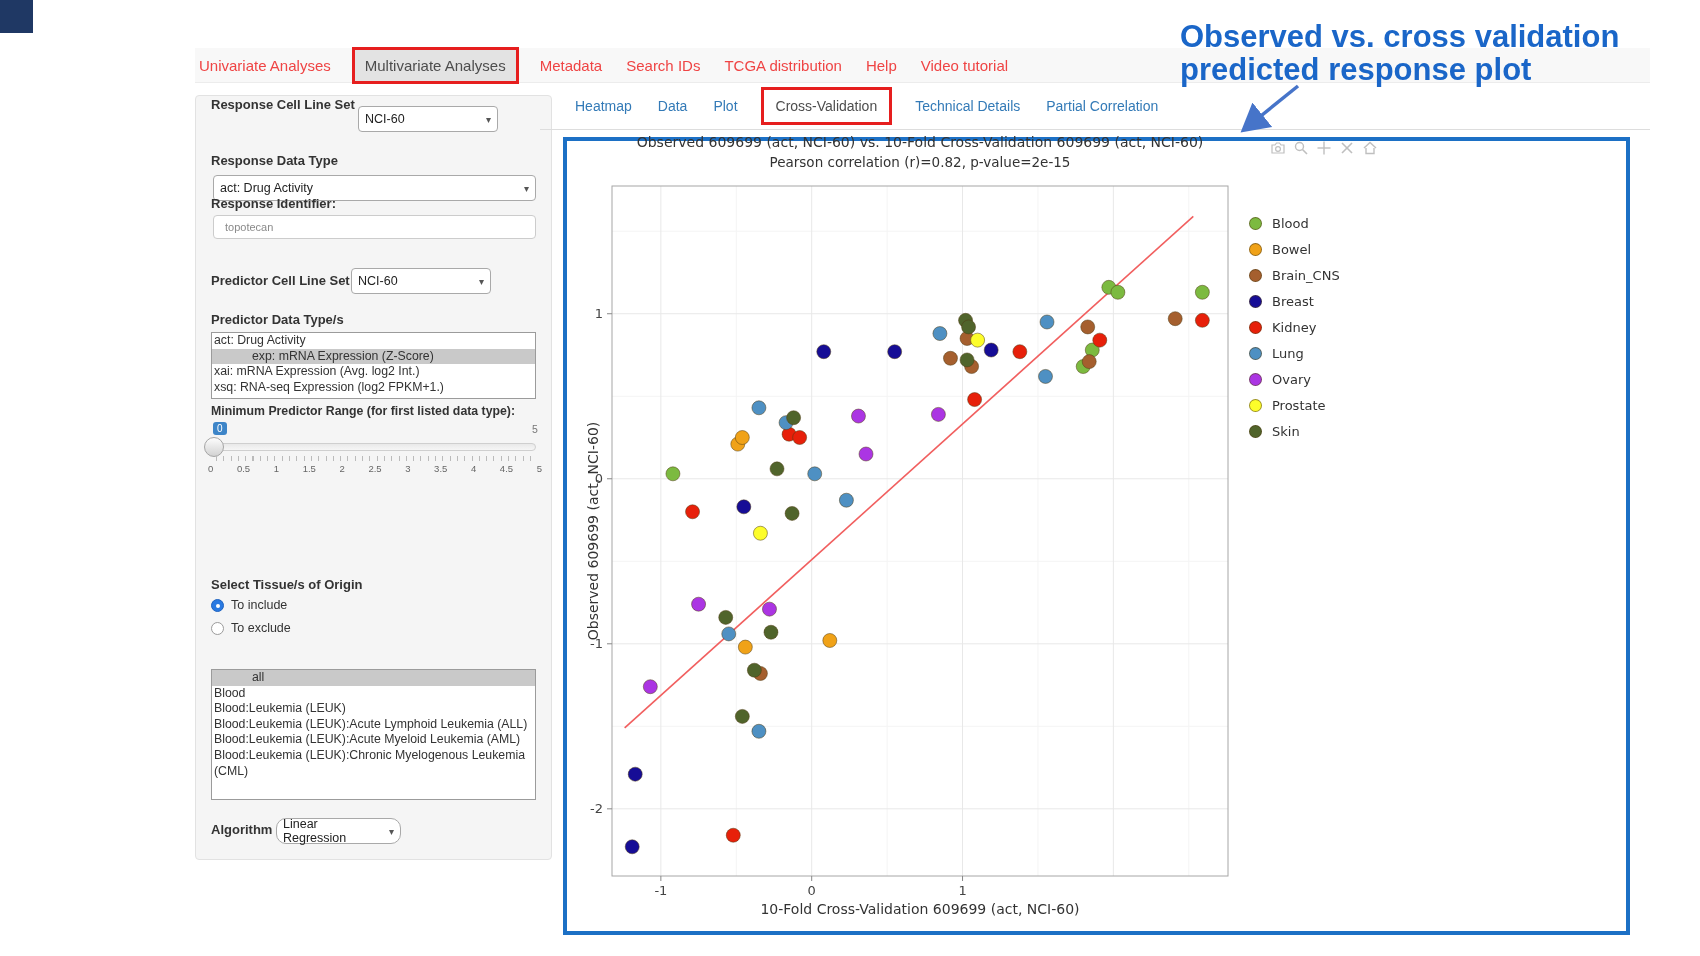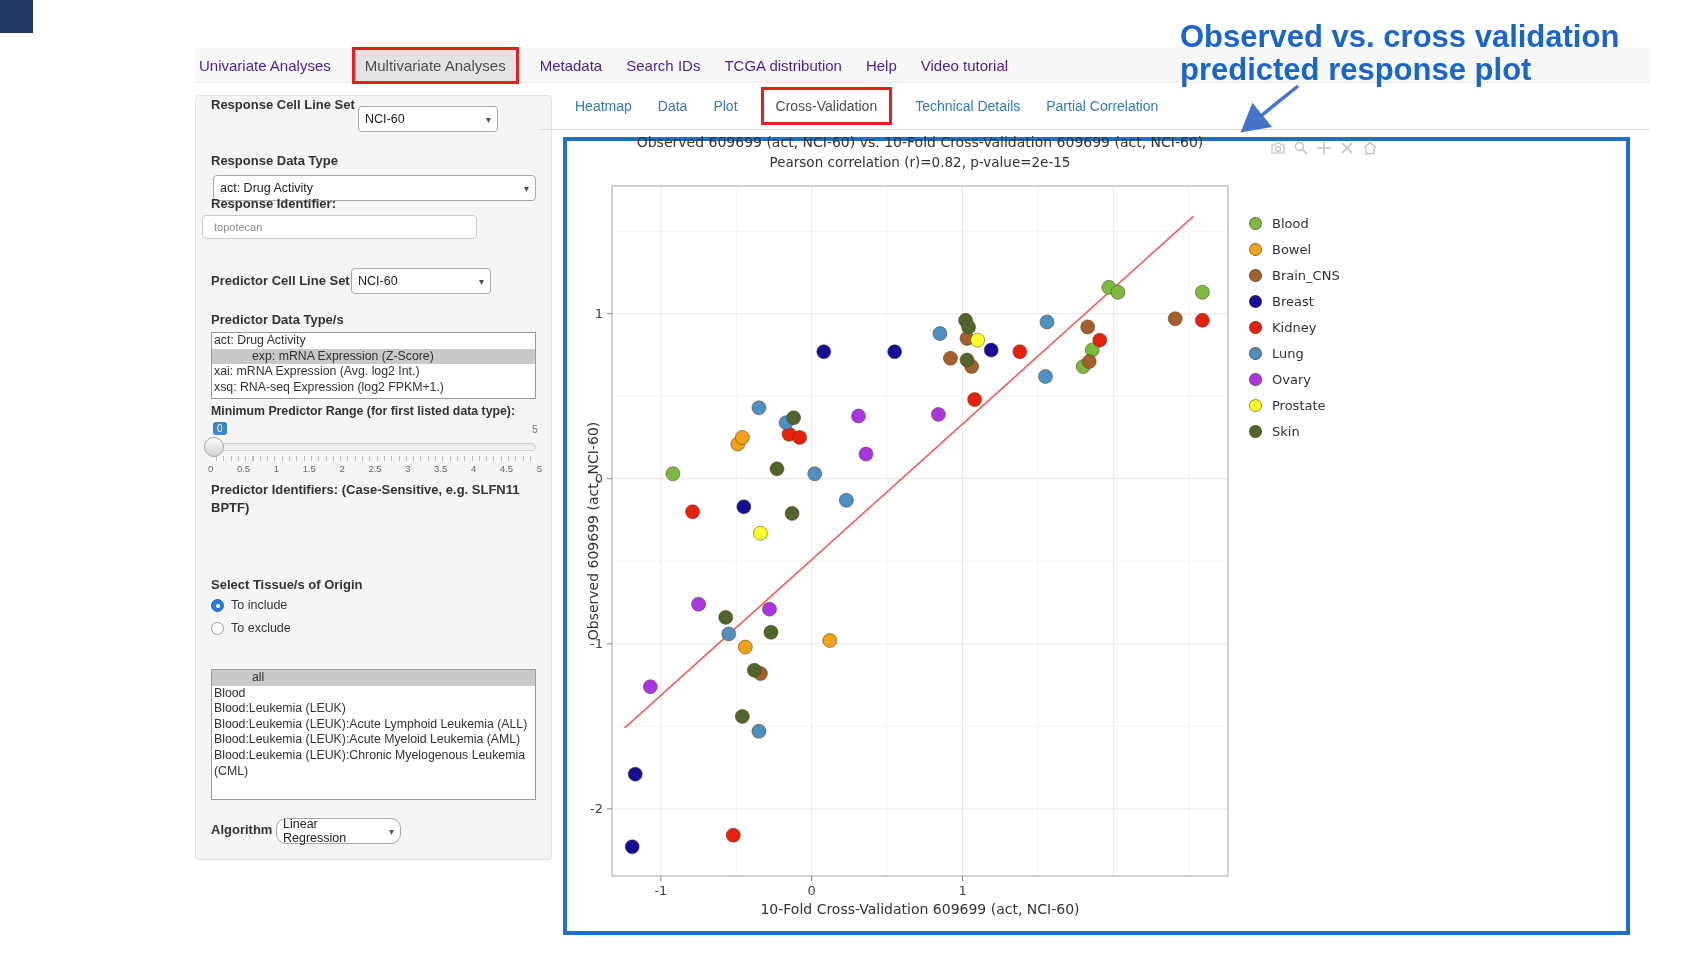--- a/index.html
+++ b/index.html
@@ -4,21 +4,21 @@
 <style>
   html,body{margin:0;padding:0;background:#fff;}
   body{position:relative;width:1700px;height:956px;font-family:"Liberation Sans",sans-serif;overflow:hidden;}
   .abs{position:absolute;}
 
   
   #logo-square{left:0;top:0;width:33px;height:33px;}
 
   
   #navbar{left:195px;top:48px;width:1455px;height:35px;background:#f8f8f8;border-bottom:1px solid #ececec;display:flex;align-items:center;gap:24px;padding-left:4px;box-sizing:border-box;}
-  .nav-item{font-size:15px;color:#4c1d95;white-space:nowrap;cursor:pointer;}
+  .nav-item{font-size:15px;color:#ef4444;white-space:nowrap;cursor:pointer;}
   .nav-item.active{color:#4d4d4d;background:#e3e3e3;padding:7px 10px;box-shadow:0 0 0 3px #e61e1e;}
 
   
   #sidebar{left:195px;top:95px;width:357px;height:765px;background:#f5f5f5;border:1px solid #e2e2e2;border-radius:4px;box-sizing:border-box;}
   .sb-label{position:absolute;font-size:13px;font-weight:bold;color:#333;}
   .select{position:absolute;background:#fff;border:1px solid #a9a9a9;border-radius:4px;font-size:12.5px;color:#222;display:flex;align-items:center;justify-content:space-between;padding:12px 6px;box-sizing:border-box;}
   .select .caret{color:#555;font-size:10px;margin-left:6px;}
   .text-input{position:absolute;background:#fff;border:1px solid #ccc;border-radius:4px;font-size:11px;color:#8a8a8a;display:flex;align-items:center;padding:0 11px;box-sizing:border-box;}
   .listbox{position:absolute;background:#fff;border:1px solid #9b9b9b;overflow:hidden;box-sizing:border-box;}
   .listbox .opt{font-size:12.3px;color:#333;line-height:15.6px;padding:0 2px;}
@@ -80,21 +80,21 @@
     <span class="caret">▾</span>
   </div>
 
   <div class="sb-label" style="left:15px;top:57px;">Response Data Type</div>
   <div class="select" style="left:17px;top:79px;width:323px;height:20px;">
     <span>act: Drug Activity</span>
     <span class="caret">▾</span>
   </div>
 
   <div class="sb-label" style="left:15px;top:100px;">Response Identifier:</div>
-  <div class="text-input" style="left:6px;top:119px;width:275px;height:24px;">
+  <div class="text-input" style="left:17px;top:119px;width:323px;height:24px;">
     <span>topotecan</span>
   </div>
 
   <div class="sb-label" style="left:15px;top:177px;">Predictor Cell Line Set</div>
   <div class="select" style="left:155px;top:172px;width:140px;height:21px;">
     <span>NCI-60</span>
     <span class="caret">▾</span>
   </div>
 
   <div class="sb-label" style="left:15px;top:216px;">Predictor Data Type/s</div>
@@ -118,21 +118,20 @@
       <span>1.5</span>
       <span>2</span>
       <span>2.5</span>
       <span>3</span>
       <span>3.5</span>
       <span>4</span>
       <span>4.5</span>
       <span>5</span>
     </div>
 
-  <div class="sb-label" style="left:15px;top:385px;width:330px;line-height:18px;">Predictor Identifiers: (Case-Sensitive, e.g. SLFN11 BPTF)</div>
 
   <div class="sb-label" style="left:15px;top:481px;">Select Tissue/s of Origin</div>
   <div class="radio-row" style="left:15px;top:502px;">
     <span class="radio on"></span>
     <span>To include</span>
   </div>
   <div class="radio-row" style="left:15px;top:525px;">
     <span class="radio off"></span>
     <span>To exclude</span>
   </div>

